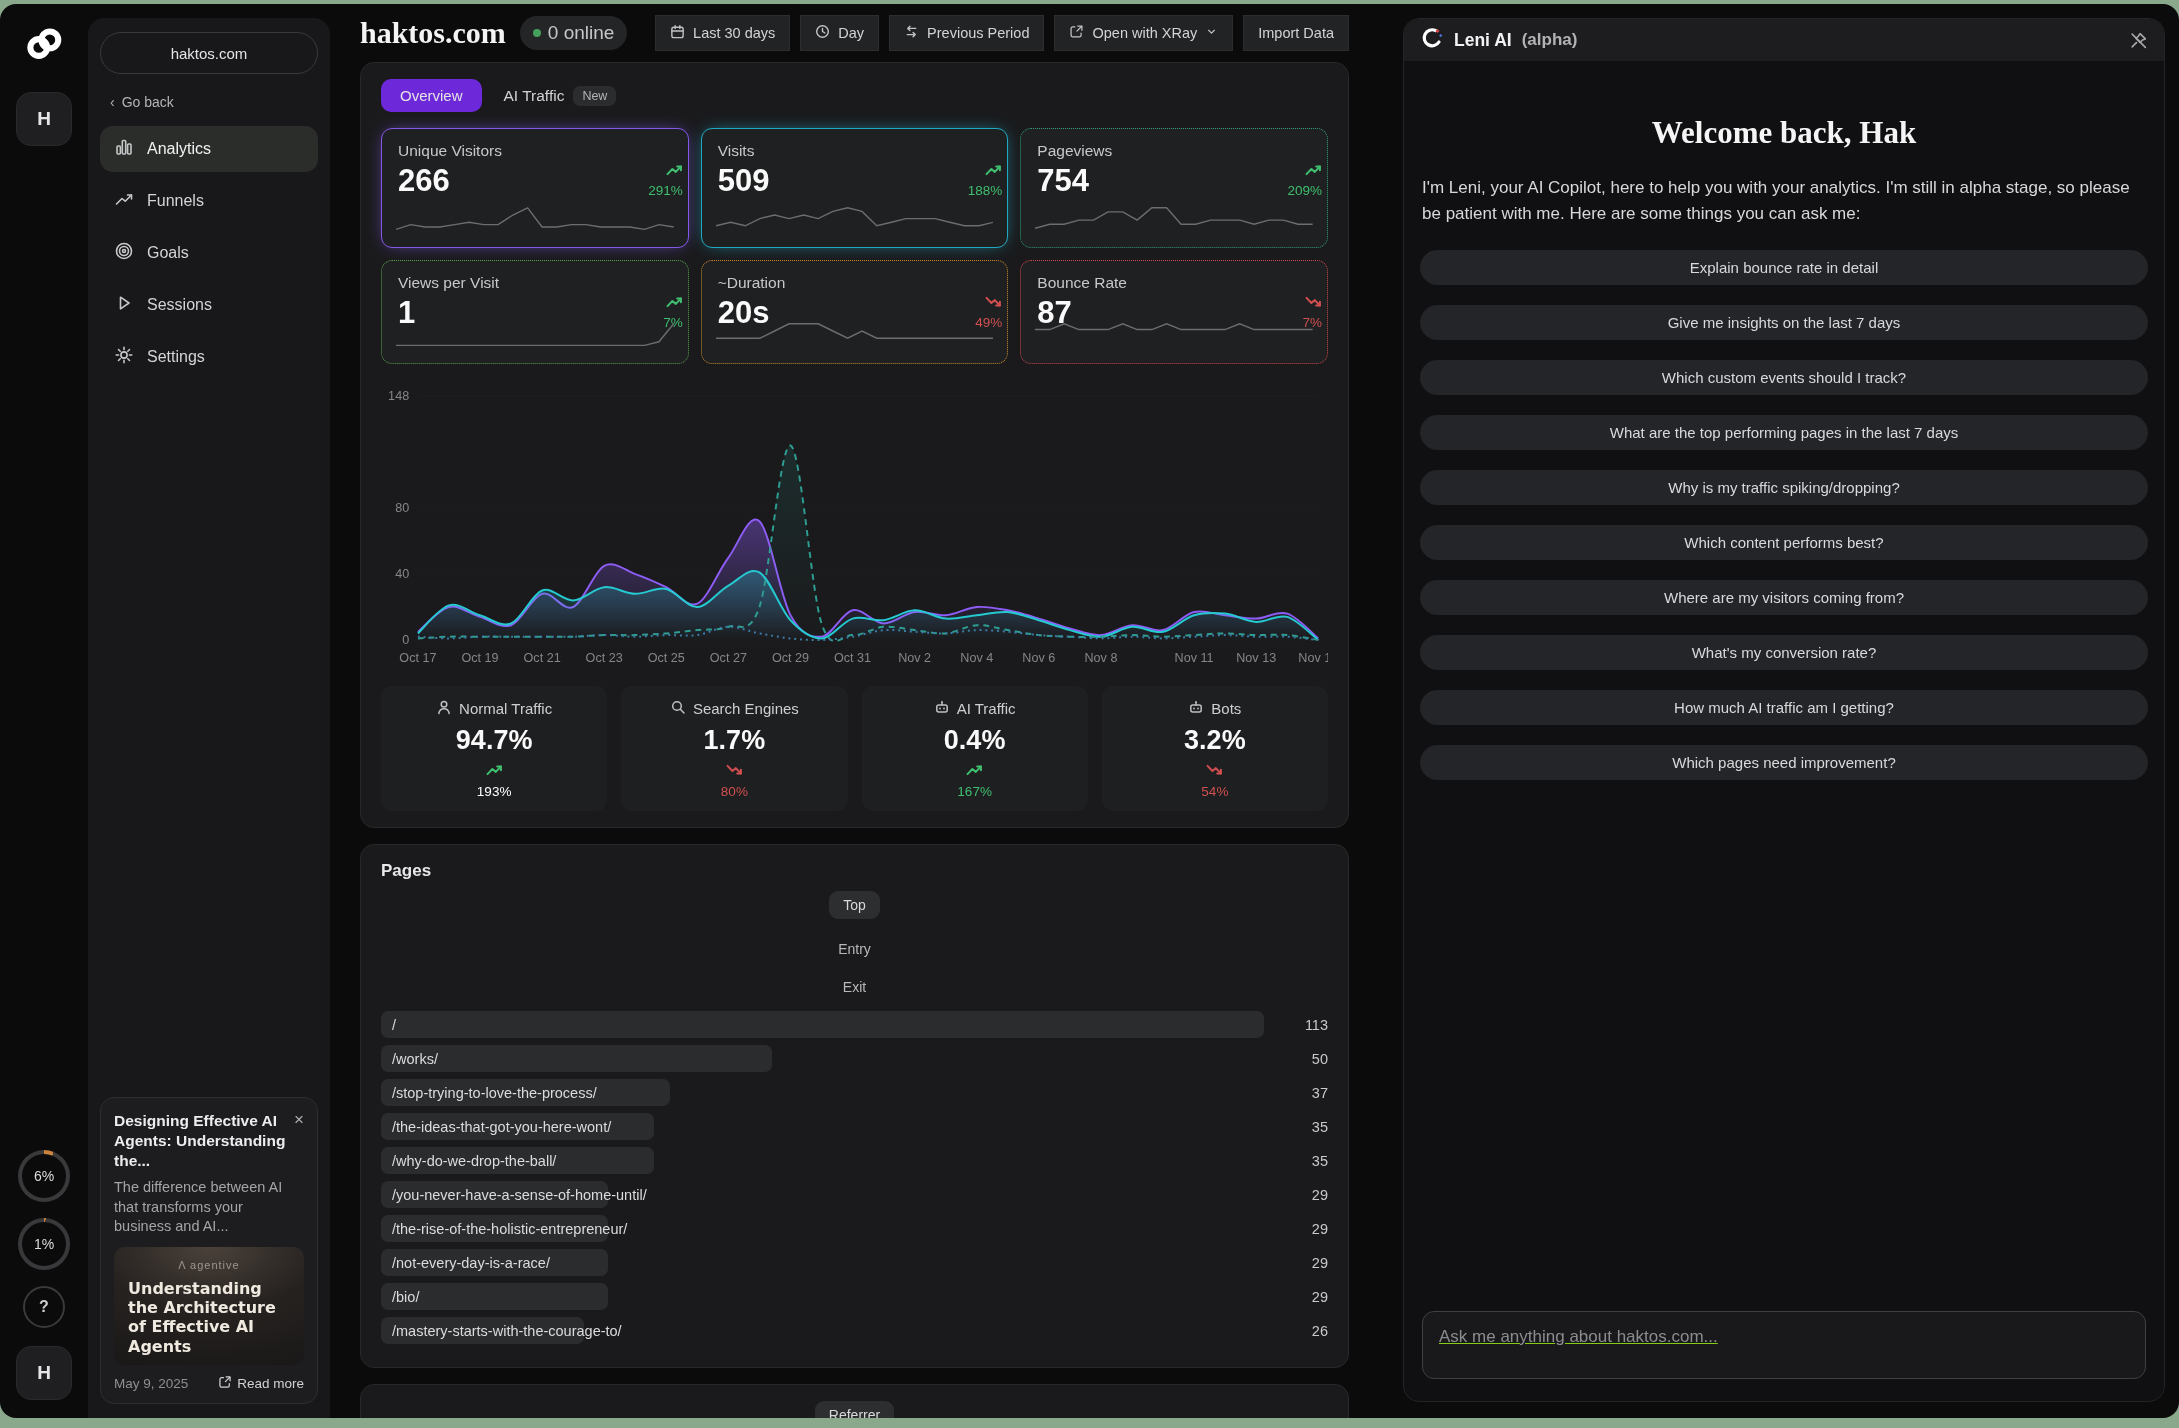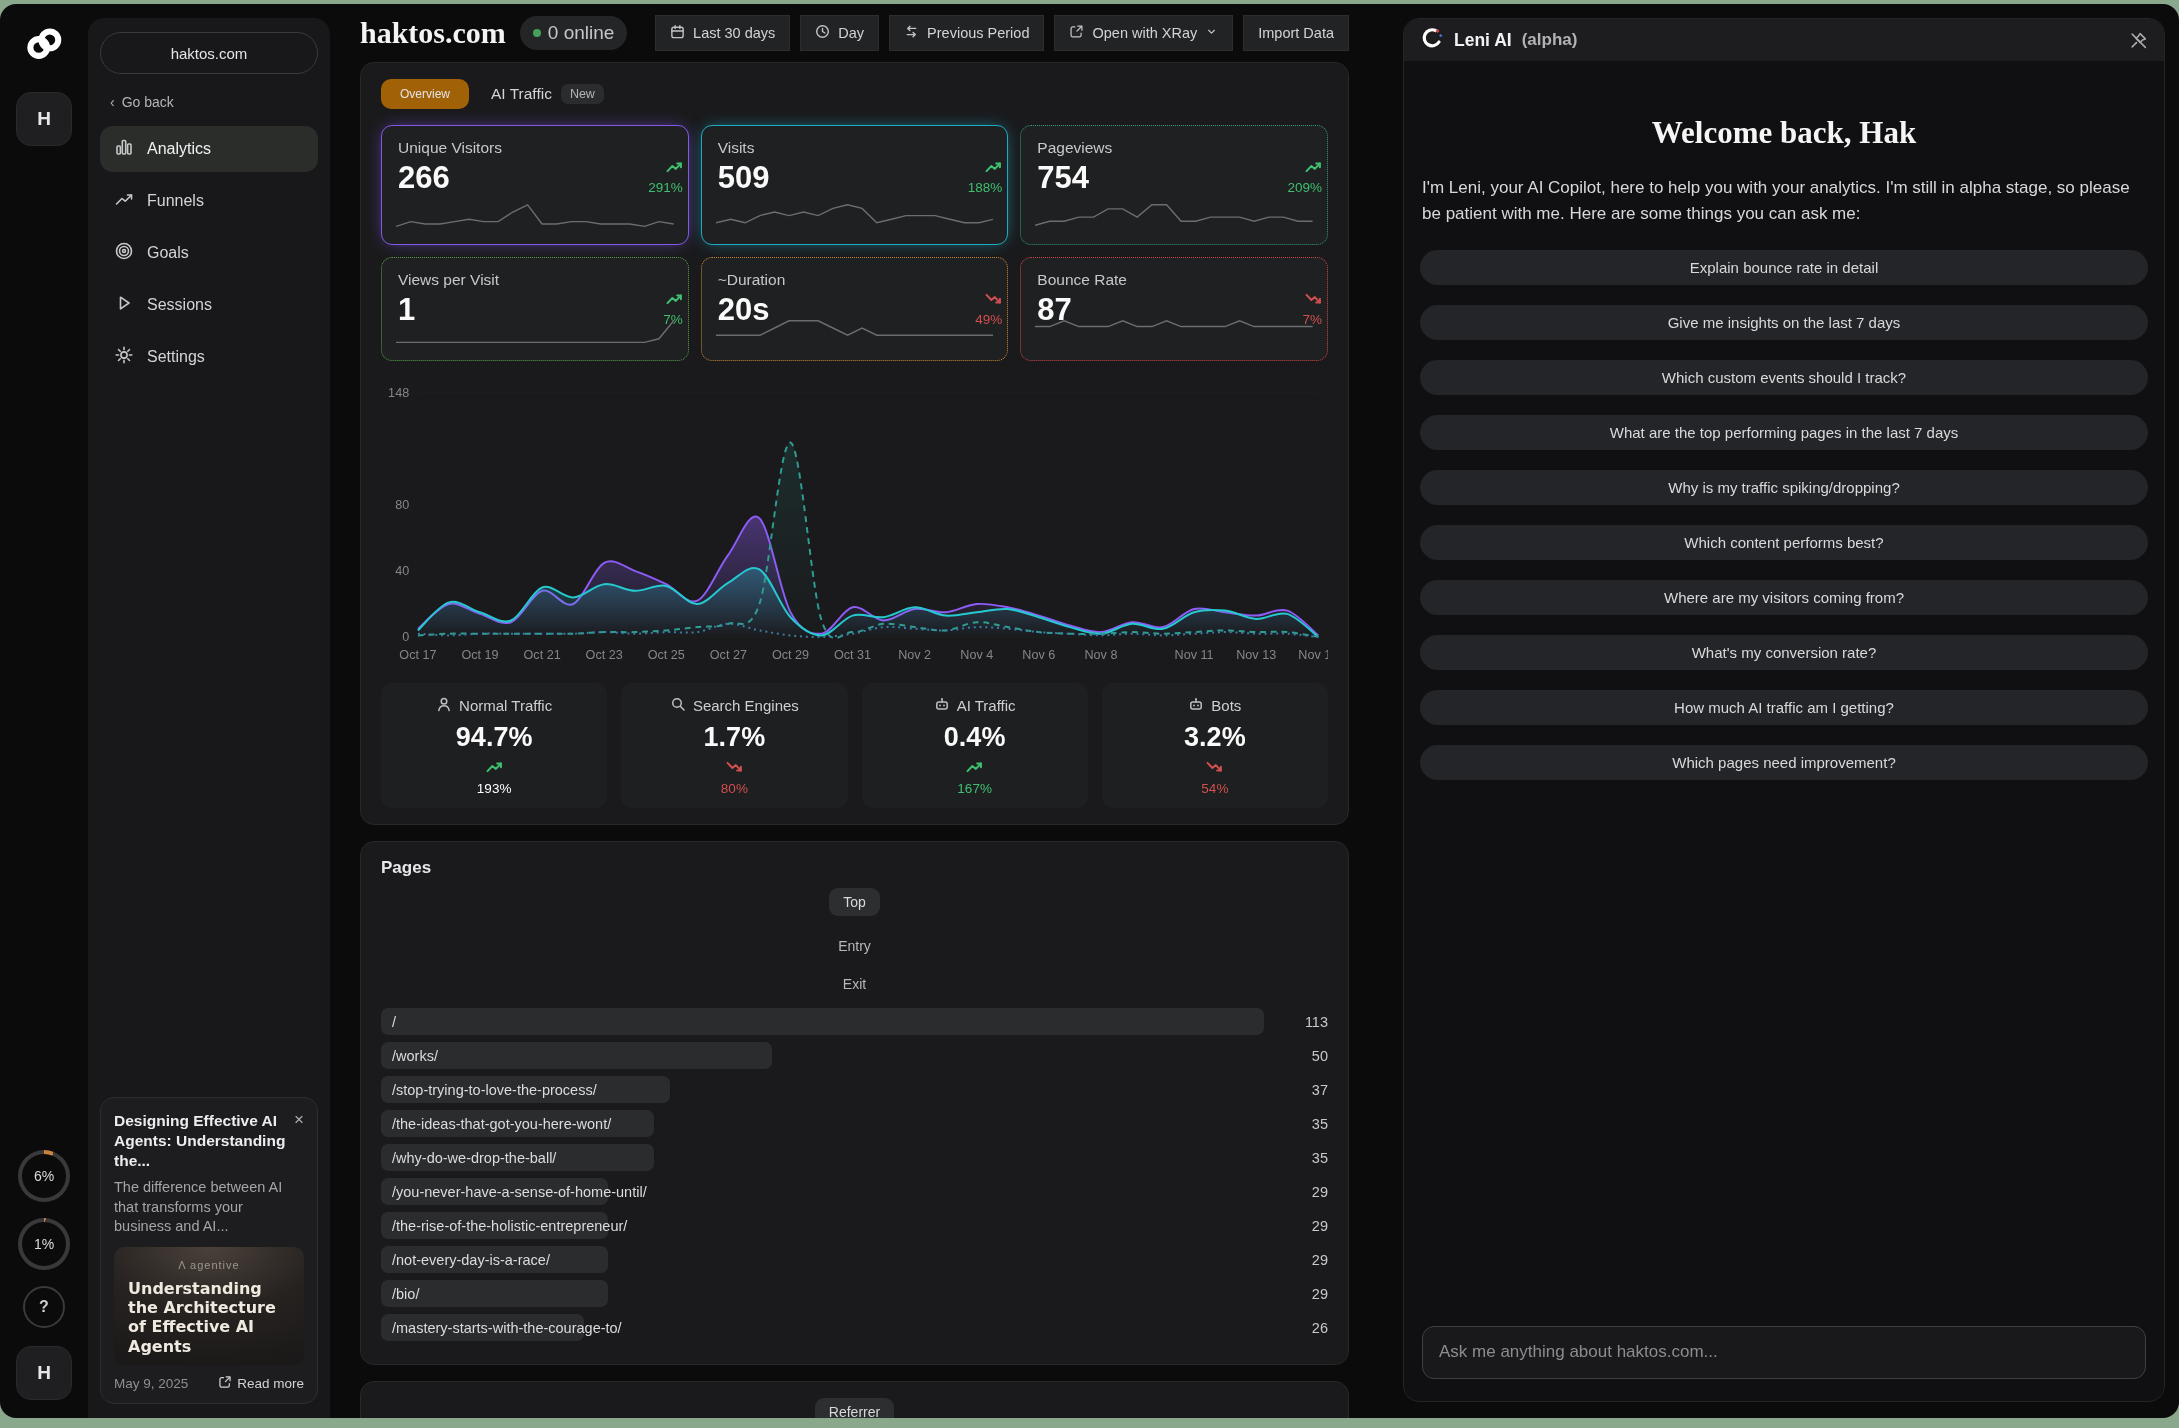--- a/index.html
+++ b/index.html
@@ -41,21 +41,21 @@
   .main-header { height:58px; display:flex; align-items:center; gap:14px; flex:none; }
   .site-title { font-family:"Liberation Serif", serif; font-size:30px; font-weight:bold; color:#f4f4f5; }
   .online-badge { background:#242527; border-radius:999px; padding:6px 13px; font-size:19px; color:#c7c7c9; display:flex; align-items:center; gap:7px; }
   .dot { width:8px; height:8px; border-radius:50%; background:#44a05c; }
   .hdr-actions { margin-left:auto; display:flex; gap:10px; }
   .hbtn { background:#222325; border:1px solid #2d2d30; border-radius:0; padding:8px 14px; font-size:14.5px; color:#d3d3d5; display:flex; align-items:center; gap:8px; cursor:pointer; white-space:nowrap; }
   .hbtn svg { stroke:#c2c3c5; fill:none; stroke-width:1.5; stroke-linecap:round; stroke-linejoin:round; }
 
   .panel { background:#1a1a1c; border:1px solid #28282a; border-radius:14px; padding:16px 20px; margin-bottom:16px; flex:none; }
   .tabs-row { display:flex; align-items:center; gap:22px; margin-bottom:16px; }
-  .tab-pill { background:#a16207; border-radius:10px; padding:8px 19px; font-size:12px; color:#e3e3e5; cursor:pointer; }
+  .tab-pill { background:#6d28d9; border-radius:10px; padding:8px 19px; font-size:15px; color:#e3e3e5; cursor:pointer; }
   .tab-plain { font-size:15.5px; color:#d3d3d5; cursor:pointer; display:flex; align-items:center; gap:9px; }
   .new-badge { background:#2b2c2e; border-radius:7px; padding:3px 9px; font-size:12.5px; color:#b4b4b7; }
 
   .stat-grid { display:grid; grid-template-columns:repeat(3,1fr); grid-template-rows:120px 104px; gap:12px; }
   .stat-card { position:relative; background:#1f2022; border-radius:11px; padding:13px 16px; cursor:pointer; overflow:hidden; }
   .stat-label { font-size:15.5px; color:#c8c8ca; }
   .stat-value { font-size:31px; font-weight:bold; color:#fafafa; margin-top:3px; }
   .stat-delta { position:absolute; top:34px; right:5px; display:flex; flex-direction:column; align-items:flex-end; gap:2px; }
   .delta { font-size:13.5px; }
   .spark { position:absolute; left:14px; right:14px; bottom:8px; height:36px; }
@@ -86,21 +86,21 @@
   .leni-header { height:42px; background:#1d1d1f; display:flex; align-items:center; gap:10px; padding:0 16px; flex:none; }
   .leni-title { font-size:17.5px; font-weight:bold; color:#f2f2f3; }
   .leni-stage { font-size:17px; color:#b2b2b5; font-weight:bold; }
   .leni-pin { margin-left:auto; cursor:pointer; display:grid; place-items:center; }
   .leni-body { flex:1; padding:0 16px; overflow:hidden; display:flex; flex-direction:column; }
   .welcome { font-family:"Liberation Serif", serif; font-size:31px; font-weight:bold; text-align:center; margin-top:54px; color:#f5f5f6; }
   .leni-intro { font-size:17px; color:#d8d8da; line-height:1.55; margin-top:24px; padding:0 2px; }
   .suggestions { margin-top:22px; }
   .suggestion { display:block; width:100%; background:#242528; border:none; border-radius:999px; padding:9px 10px; text-align:center; font-family:"Liberation Sans", sans-serif; font-size:15px; color:#d8d9db; margin-bottom:20px; cursor:pointer; }
   .leni-input-wrap { margin:14px 2px 18px; }
-  .leni-input { width:100%; height:53px; resize:none; background:#19191b; border:1px solid #3f4043; border-radius:12px; padding:15px 16px; font-family:"Liberation Sans", sans-serif; font-size:17px; color:#86efac; outline:none; }
+  .leni-input { width:100%; height:68px; resize:none; background:#19191b; border:1px solid #3f4043; border-radius:12px; padding:15px 16px; font-family:"Liberation Sans", sans-serif; font-size:17px; color:#84cc16; outline:none;text-decoration:underline; }
   .leni-input::placeholder { color:#8b8c90; }
 </style>
 </head>
 <body>
 
 <div class="app">
 
   <div class="rail">
     <div class="rail-logo">
       <svg viewBox="0 0 36 30" width="42" height="36" fill="none" stroke="#ffffff" stroke-width="5.2">

